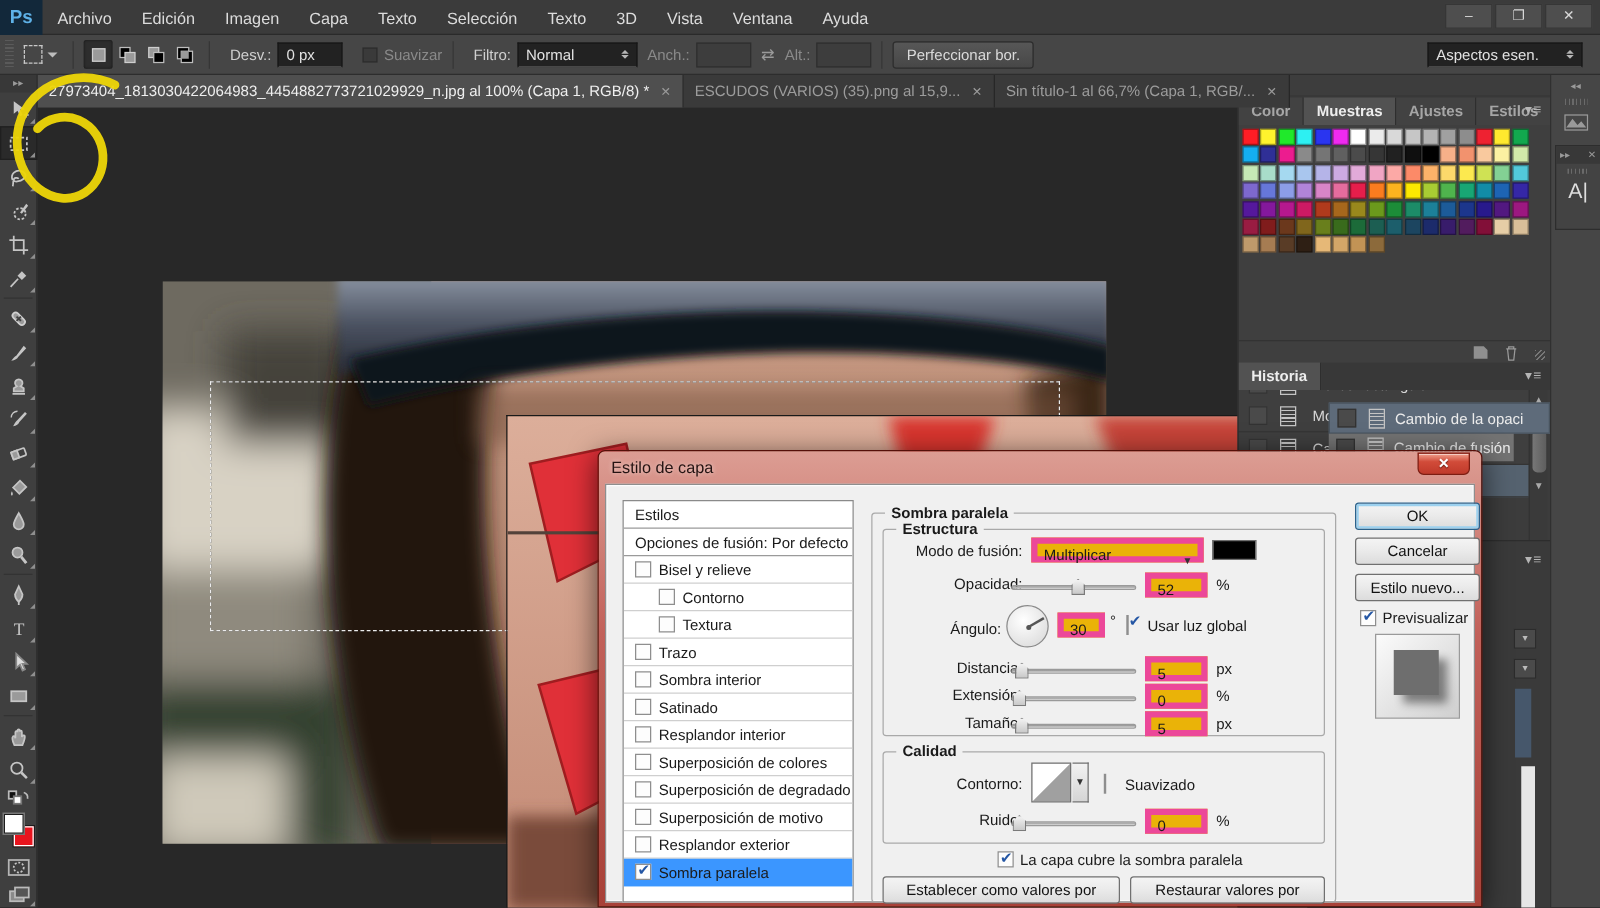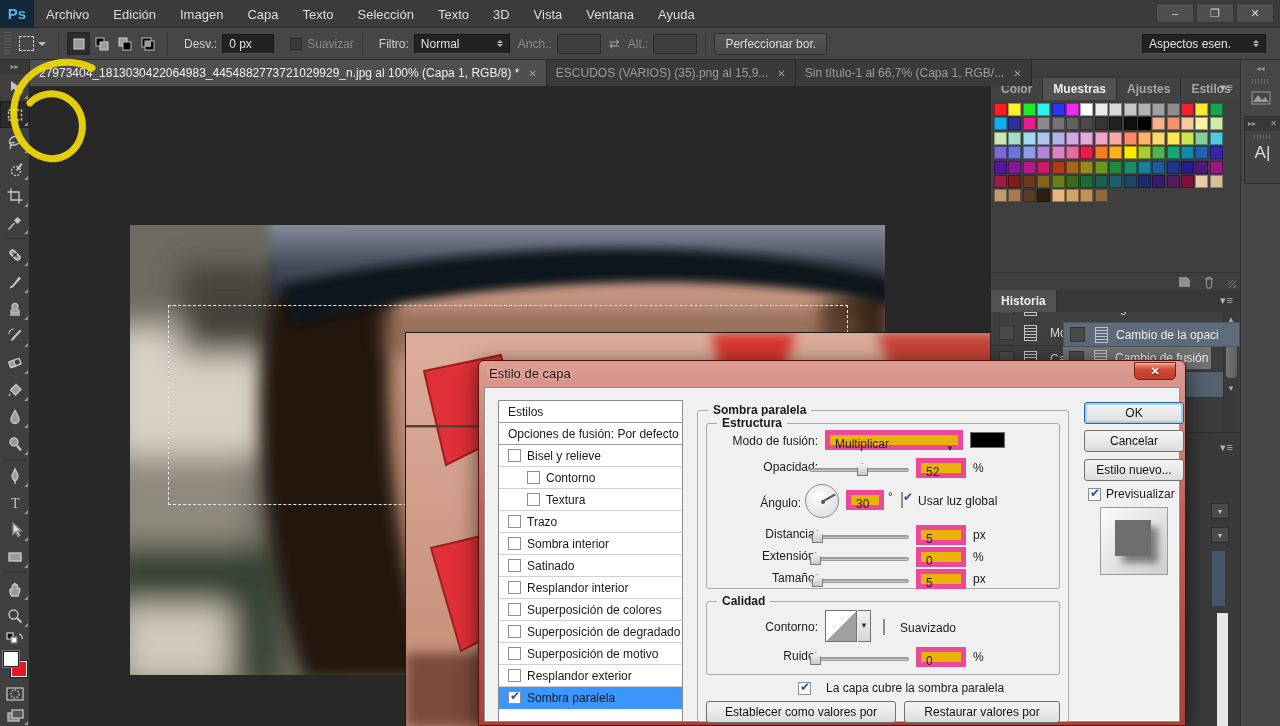--- a/index.html
+++ b/index.html
@@ -746,21 +746,21 @@
         <span class="wcb abs" style="left:176px;top:18px"></span>
         <span class="abs" style="left:193px;top:19px">Suavizado</span>
         <span class="flabel" style="right:241px;top:47px">Ruido:</span>
         <div class="track" style="left:102px;top:55px;width:100px">
             <div class="thumb" style="left:0px"></div>
           </div>
         <div class="wfield" style="left:209px;top:45px;width:50px">0</div>
         <span class="abs" style="left:266px;top:48px">%</span>
       </div>
 
-      <div class="abs" style="left:100px;top:270px;display:flex;align-items:center;gap:15px">
+      <div class="abs" style="left:100px;top:270px;display:flex;align-items:flex-start;gap:5px">
         <span class="wcb on"></span>
         <span>La capa cubre la sombra paralela</span>
       </div>
 
       <div class="wbtn" style="left:8px;top:290px;width:190px">Establecer como valores por defecto</div>
       <div class="wbtn" style="left:206px;top:290px;width:156px">Restaurar valores por defecto</div>
     </div>
 
     <div class="wbtn def" style="left:599px;top:14px;width:100px">OK</div>
     <div class="wbtn" style="left:599px;top:42px;width:100px">Cancelar</div>

